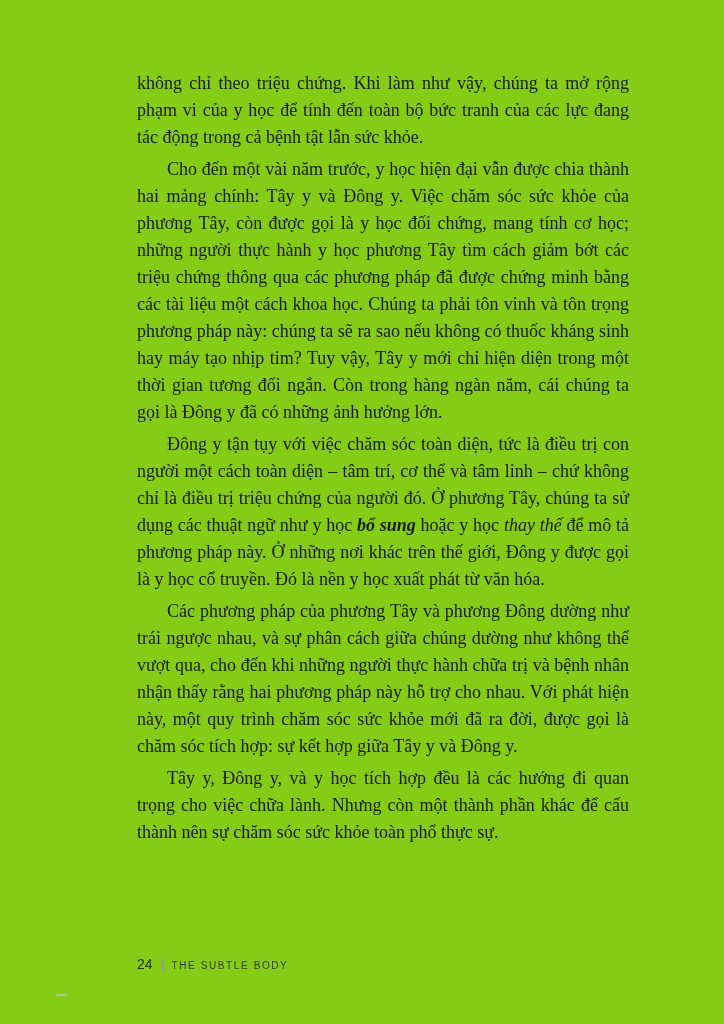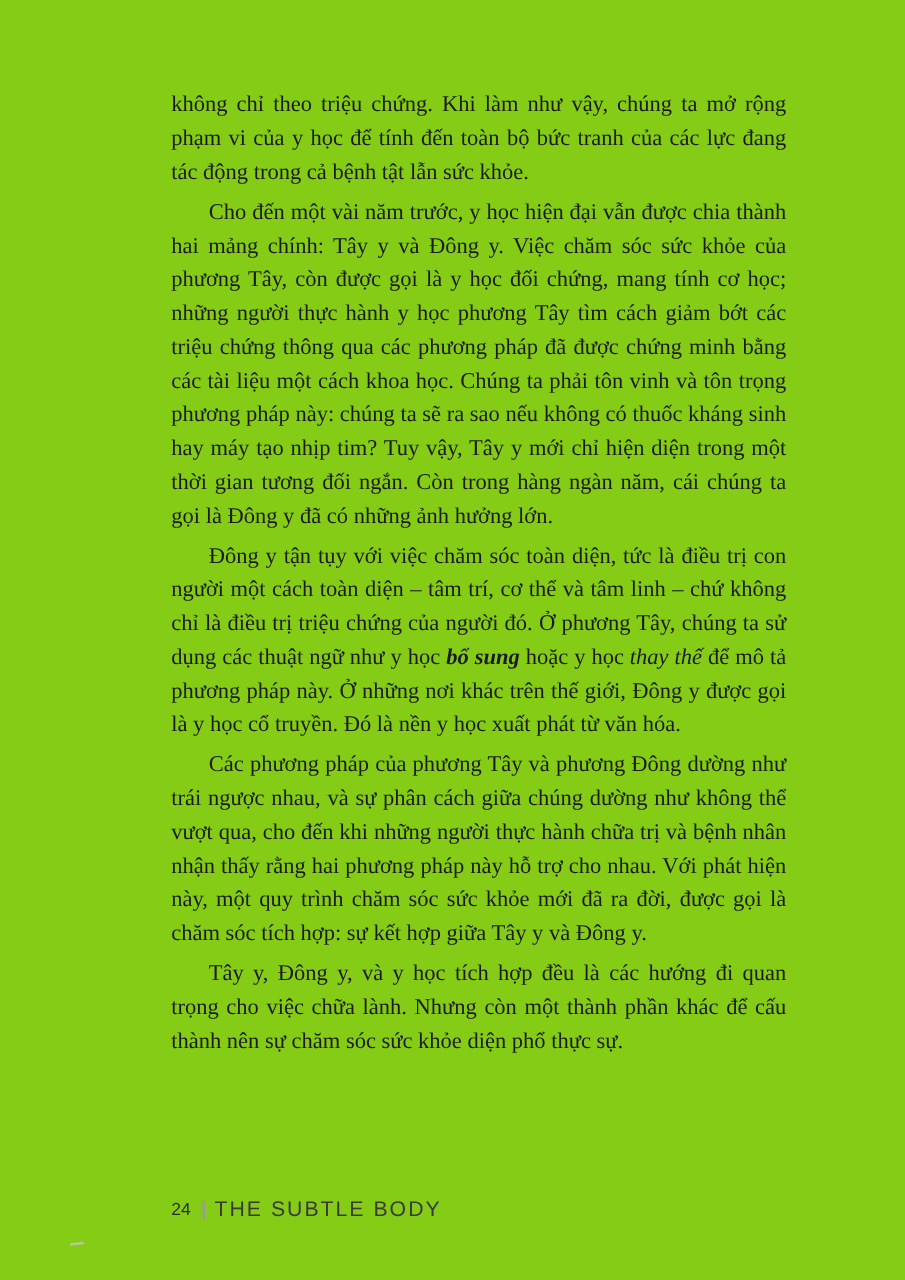--- a/index.html
+++ b/index.html
@@ -44,21 +44,21 @@
     font-size: 14px;
     color: #2d2d2d;
   }
   .footer-divider {
     width: 2px;
     height: 14px;
     background: #9a9aa0;
     margin: 1px 8px 0 9px;
   }
   .book-title {
-    font-size: 17px;
+    font-size: 10px;
     letter-spacing: 1.6px;
     color: #3a3a3a;
     padding-top: 2px;
   }
   .scan-artifact {
     position: absolute;
     left: 56px;
     top: 994px;
     width: 11px;
     height: 0;
@@ -74,21 +74,21 @@
 
   <main class="text-block">
     <p class="para no-indent">không chỉ theo triệu chứng. Khi làm như vậy, chúng ta mở rộng phạm vi của y học để tính đến toàn bộ bức tranh của các lực đang tác động trong cả bệnh tật lẫn sức khỏe.</p>
 
     <p class="para">Cho đến một vài năm trước, y học hiện đại vẫn được chia thành hai mảng chính: Tây y và Đông y. Việc chăm sóc sức khỏe của phương Tây, còn được gọi là y học đối chứng, mang tính cơ học; những người thực hành y học phương Tây tìm cách giảm bớt các triệu chứng thông qua các phương pháp đã được chứng minh bằng các tài liệu một cách khoa học. Chúng ta phải tôn vinh và tôn trọng phương pháp này: chúng ta sẽ ra sao nếu không có thuốc kháng sinh hay máy tạo nhịp tim? Tuy vậy, Tây y mới chỉ hiện diện trong một thời gian tương đối ngắn. Còn trong hàng ngàn năm, cái chúng ta gọi là Đông y đã có những ảnh hưởng lớn.</p>
 
     <p class="para"><span>Đông y tận tụy với việc chăm sóc toàn diện, tức là điều trị con người một cách toàn diện – tâm trí, cơ thể và tâm linh – chứ không chỉ là điều trị triệu chứng của người đó. Ở phương Tây, chúng ta sử dụng các thuật ngữ như y học </span><em class="term-bold-italic">bổ sung</em><span> hoặc y học </span><em class="term-italic">thay thế</em><span> để mô tả phương pháp này. Ở những nơi khác trên thế giới, Đông y được gọi là y học cổ truyền. Đó là nền y học xuất phát từ văn hóa.</span></p>
 
     <p class="para">Các phương pháp của phương Tây và phương Đông dường như trái ngược nhau, và sự phân cách giữa chúng dường như không thể vượt qua, cho đến khi những người thực hành chữa trị và bệnh nhân nhận thấy rằng hai phương pháp này hỗ trợ cho nhau. Với phát hiện này, một quy trình chăm sóc sức khỏe mới đã ra đời, được gọi là chăm sóc tích hợp: sự kết hợp giữa Tây y và Đông y.</p>
 
-    <p class="para">Tây y, Đông y, và y học tích hợp đều là các hướng đi quan trọng cho việc chữa lành. Nhưng còn một thành phần khác để cấu thành nên sự chăm sóc sức khỏe diện phổ thực sự.</p>
+    <p class="para">Tây y, Đông y, và y học tích hợp đều là các hướng đi quan trọng cho việc chữa lành. Nhưng còn một thành phần khác để cấu thành nên sự chăm sóc sức khỏe toàn phổ thực sự.</p>
   </main>
 
   <footer class="footer">
     <span class="page-number">24</span>
     <span class="footer-divider"></span>
     <span class="book-title">THE SUBTLE BODY</span>
   </footer>
 
   <span class="scan-artifact"></span>
 

